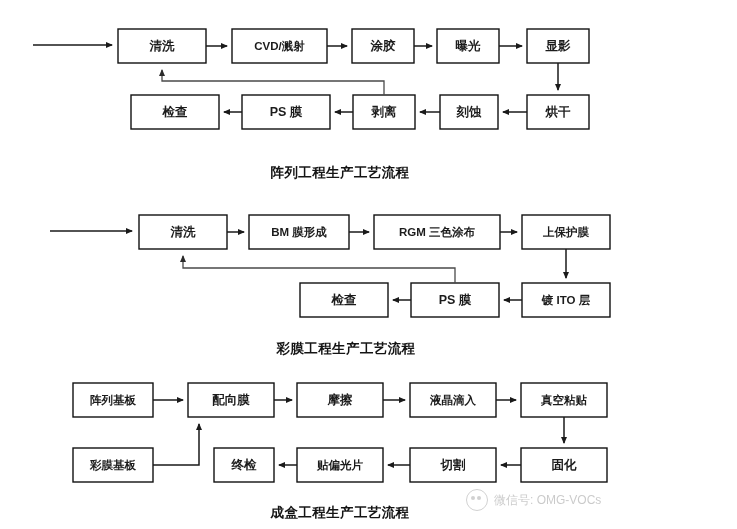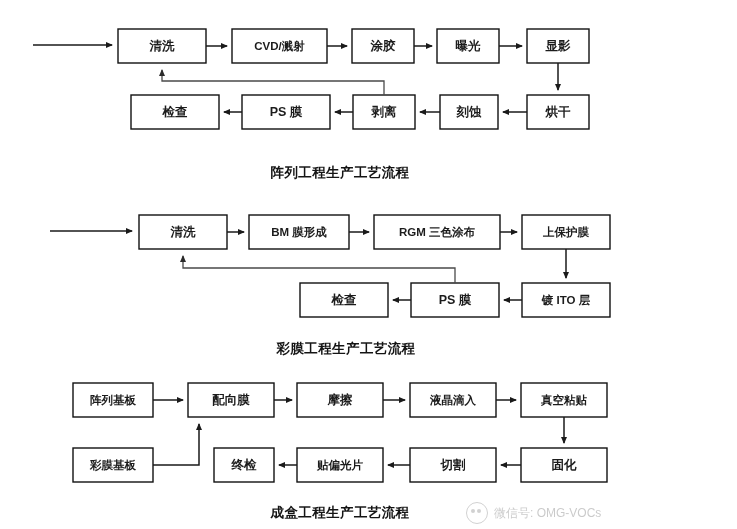--- a/index.html
+++ b/index.html
@@ -63,21 +63,20 @@
     text-anchor: middle;
     letter-spacing: 0.4px;
   }
   .watermark {
     position: absolute;
     display: flex;
     align-items: center;
     gap: 6px;
     opacity: 0.45;
     pointer-events: none;
-    margin-top: 13px;
   }
   .watermark-logo {
     width: 20px;
     height: 20px;
     border-radius: 50%;
     border: 1.5px solid #9a9a9a;
     position: relative;
     flex: none;
   }
   .watermark-logo::before,

